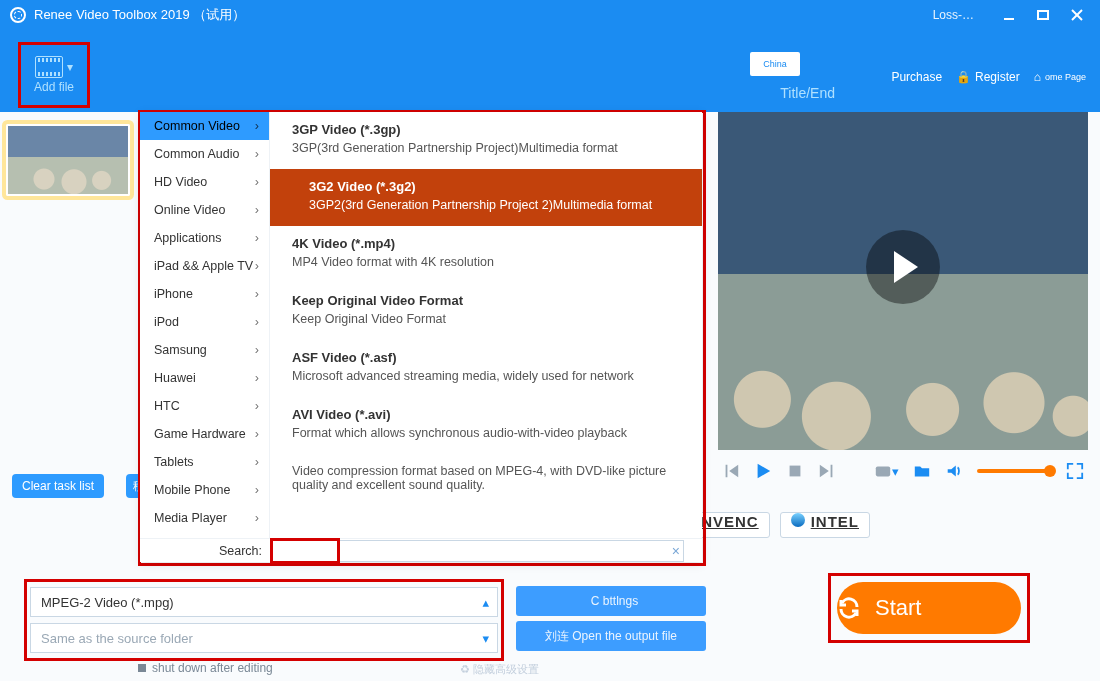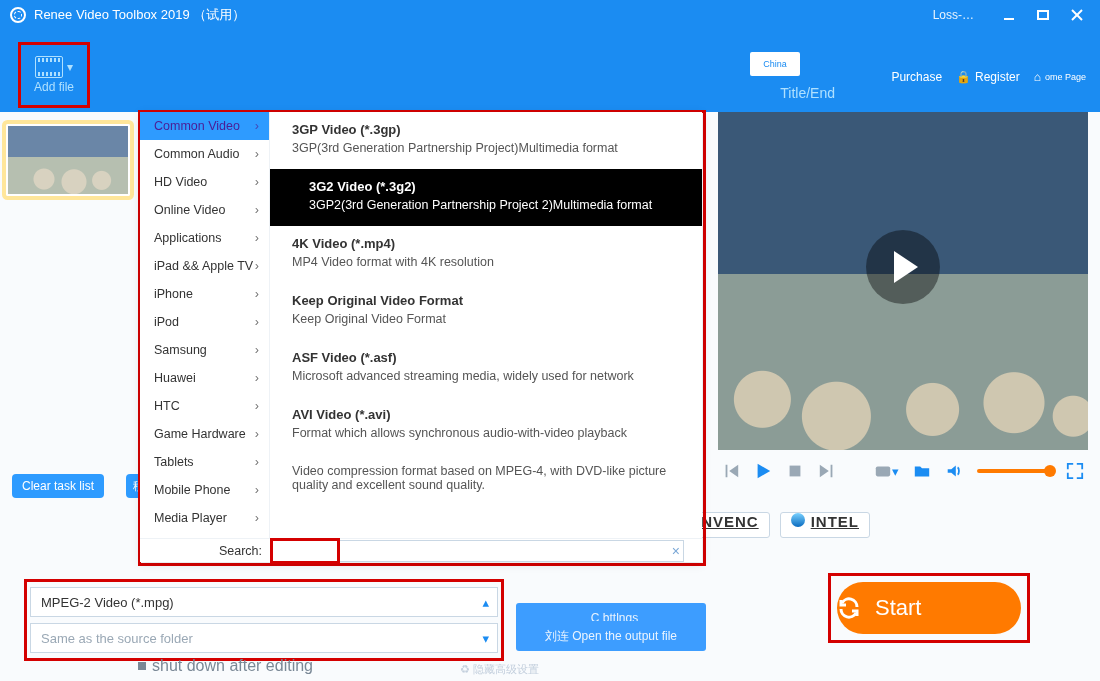--- a/index.html
+++ b/index.html
@@ -68,42 +68,42 @@
   .startwrap{position:absolute;right:70px;bottom:38px;padding:6px;}
   .startbtn{width:184px;height:52px;background:#ff7a00;border:none;border-radius:28px;color:#fff;font-size:22px;display:flex;align-items:center;gap:14px;cursor:pointer;}
   .startbtn svg{width:24px;height:24px;fill:none;stroke:#fff;stroke-width:3;}
 
   
   .bottomfields{position:absolute;left:24px;bottom:20px;padding:4px 6px 8px;width:480px;}
   .field{height:30px;border:1px solid #c9d7e4;background:#fff;display:flex;align-items:center;padding:0 10px;margin-top:6px;position:relative;font-size:13px;color:#333;}
   .field .caret{position:absolute;right:8px;color:#1b8cf2;}
   .field.muted{color:#9aa8b5;}
   .sidebtn{position:absolute;width:190px;height:30px;background:#3d9dff;color:#c6e3ff;border:none;border-radius:3px;font-size:12px;}
-  .sidebtn.one{left:516px;bottom:48px;padding-left:7px;}
+  .sidebtn.one{left:516px;bottom:65px;padding-left:7px;}
   .sidebtn.two{left:516px;bottom:30px;}
   .sidebtn .ghost{color:#eaf4ff;}
-  .shutcheck{position:absolute;left:138px;bottom:6px;font-size:16px;color:#7a8896;display:flex;align-items:center;gap:6px;}
+  .shutcheck{position:absolute;left:138px;bottom:6px;font-size:12px;color:#7a8896;display:flex;align-items:center;gap:6px;}
   .shutcheck .box{width:8px;height:8px;background:#7a8896;}
   .ghostgear{position:absolute;left:460px;bottom:4px;color:#c3cfdd;font-size:11px;}
 
   
   .dropdown { position:absolute; left:140px; top:0; width:562px; height:450px; background:#fff; z-index:50; box-shadow:0 2px 10px rgba(0,0,0,.1);}
   .dropdown-red { position:absolute; left:138px; top:-2px; width:568px; height:456px; }
   .dd-left { width:130px; float:left; height:100%; background:#fff; border-right:1px solid #eef2f6; overflow:hidden;}
   .dd-left .cat{height:28px;display:flex;align-items:center;justify-content:space-between;padding:0 10px 0 14px;font-size:12.5px;color:#333;cursor:pointer;}
-  .dd-left .cat.sel{background:#2e9bff;color:#4c1d95;}
+  .dd-left .cat.sel{background:#2e9bff;color:#000000;}
   .dd-left .cat .chev{color:inherit;opacity:.7;}
   .dd-left .recent{color:#9aa8b5;justify-content:center;}
   .dd-right{width:432px;float:left;height:410px;overflow-y:auto;position:relative;}
   .dd-right::-webkit-scrollbar{width:10px;}
   .dd-right::-webkit-scrollbar-thumb{background:#cfd9e4;border-radius:5px;}
   .fmt{padding:10px 22px 14px;cursor:pointer;}
   .fmt .t{font-weight:700;font-size:13px;margin-bottom:4px;}
   .fmt .d{font-size:12.5px;color:#555;}
-  .fmt.sel{background:#000000;padding-left:39px;}
+  .fmt.sel{background:#c2410c;padding-left:39px;}
   .fmt.sel .t,.fmt.sel .d{color:#fff;}
   .dd-search{position:absolute;left:0;right:0;bottom:0;height:24px;display:flex;align-items:center;padding:0 18px;gap:10px;background:#fff;border-top:1px solid #eef2f6;}
   .dd-search label{font-size:12.5px;color:#333;min-width:48px;text-align:right;margin-left:56px;}
   .dd-search .inwrap{flex:1;position:relative;}
   .dd-search input{width:100%;height:22px;border:1px solid #c9d7e4;padding:0 24px 0 6px;font-size:12px;}
   .dd-search .red-in{position:absolute;left:-2px;top:-2px;width:70px;height:26px;border:3px solid #d40000;}
   .dd-search .clear{position:absolute;right:4px;top:3px;color:#7aa7d6;cursor:pointer;font-size:14px;}
 
   .bottom-red{position:absolute;left:24px;bottom:20px;width:480px;height:82px;}
 </style>

